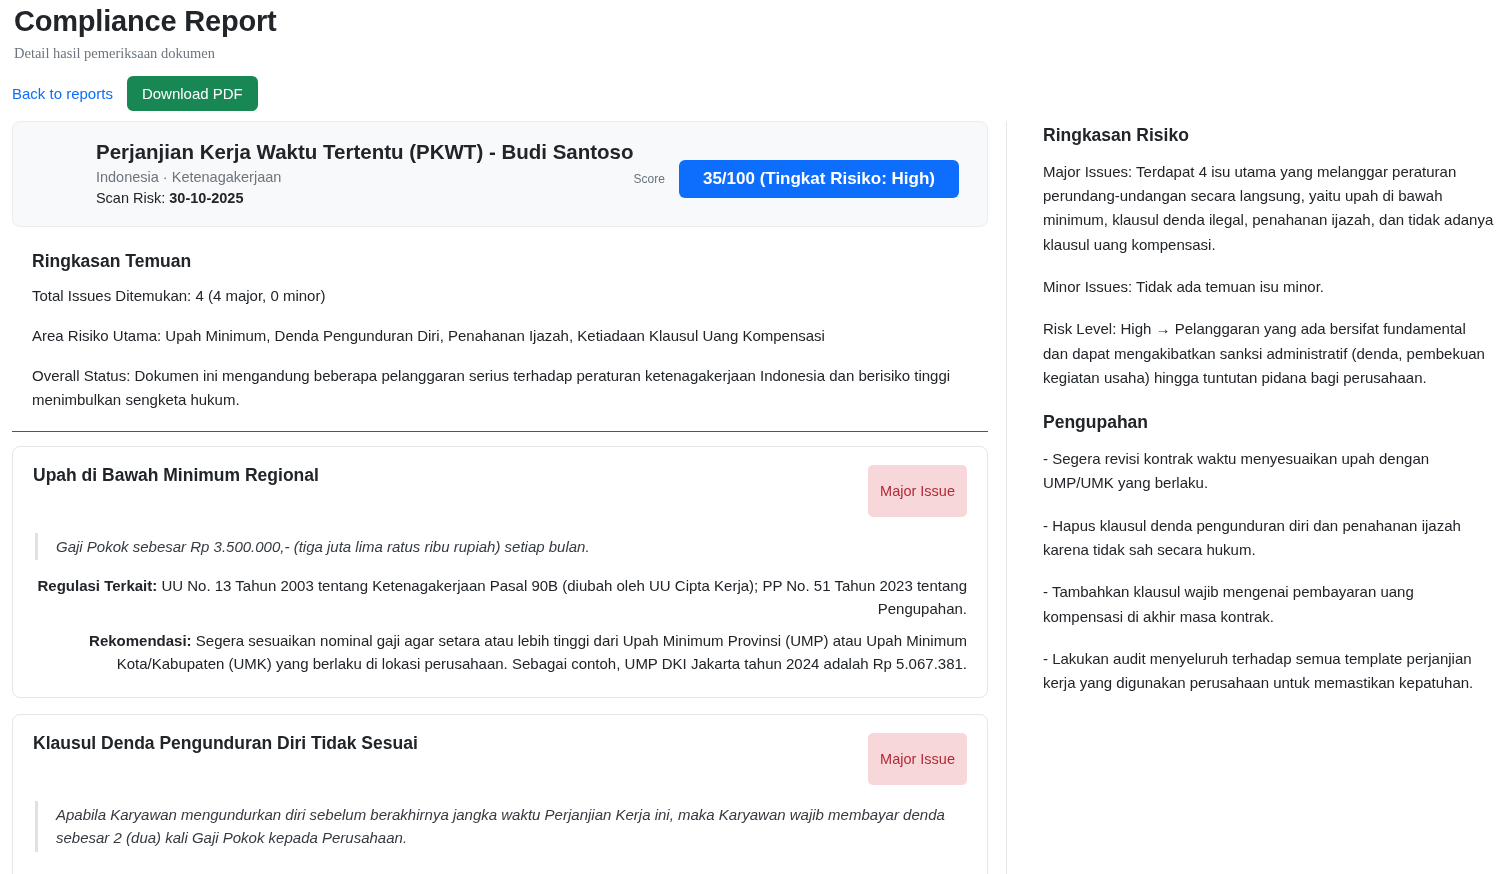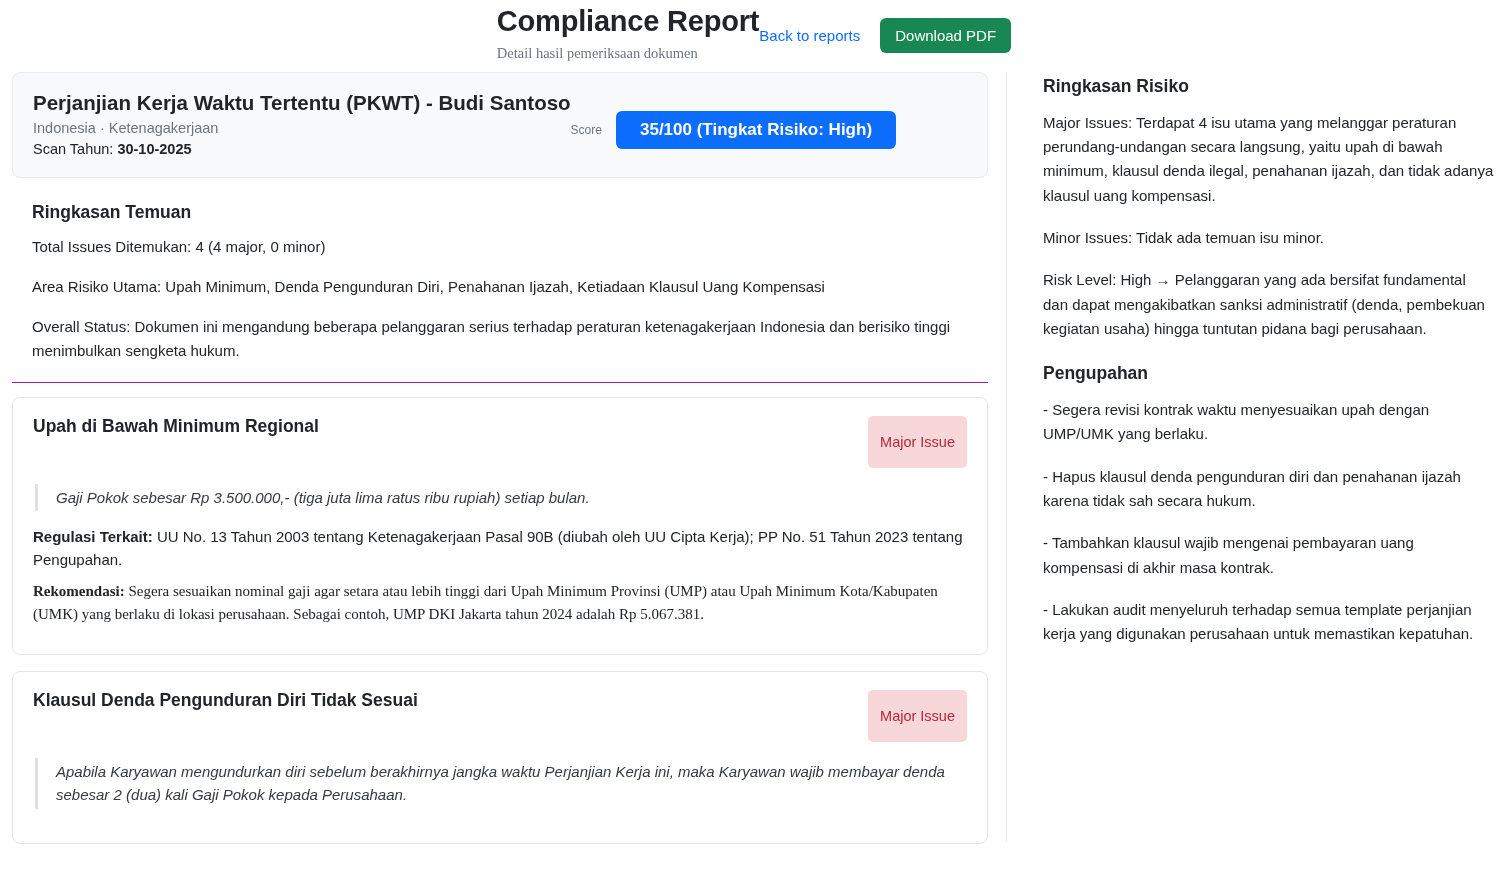--- a/index.html
+++ b/index.html
@@ -18,40 +18,41 @@
     height: 874px;
     padding: 0 12px;
     position: relative;
   }
   
   .header {
     display: flex;
     align-items: flex-start;
     justify-content: center;
     padding: 4px 0 10px 0;
+    flex-direction: column;
   }
   .header-left { padding-left: 2px; }
   .page-title {
     font-size: 29px;
     font-weight: bold;
     line-height: 1.2;
     margin: 0 0 6px 0;
     letter-spacing: -0.2px;
     color: #212529;
   }
   .page-subtitle {
     font-size: 14.5px;
     color: #6c757d;
     margin: 0;
     font-family: Liberation Serif, serif;
   }
   .header-right {
     display: flex;
     align-items: center;
-    gap: 20px;
+    gap: 14px;
     padding-top: 14px;
   }
   .back-link {
     font-size: 15px;
     color: #0d6efd;
     text-decoration: none;
     cursor: pointer;
   }
   .btn-download {
     background: #198754;
@@ -81,21 +82,21 @@
     margin-left: 18px;
     min-height: 770px;
   }
   .doc-card {
     background: #f8f9fa;
     border: 1px solid #e9ecef;
     border-radius: 8px;
     padding: 18px 20px 20px 20px;
     display: flex;
     align-items: flex-start;
-    justify-content: flex-start;
+    justify-content: flex-end;
     margin-bottom: 8px;
   }
   .doc-title {
     font-size: 20.5px;
     font-weight: bold;
     color: #212529;
     margin: 0 0 5px 0;
   }
   .doc-meta {
     font-size: 14.5px;
@@ -181,22 +182,23 @@
     font-style: italic;
     font-size: 15px;
     line-height: 1.55;
     color: #343a40;
   }
   .issue p {
     font-size: 15px;
     line-height: 1.55;
     margin: 0 0 8px 0;
     color: #212529;
-  }
-  .issue p:last-child { margin-bottom: 8px; font-family: Liberation Serif, serif; }
+    text-align: right;
+  }
+  .issue p:last-child { margin-bottom: 2px; }
   .lbl { font-weight: bold; }
   
   .side-title {
     font-size: 17.5px;
     font-weight: bold;
     margin: 4px 0 14px 0;
     color: #212529;
   }
   .side-title.second { margin-top: 22px; }
   .side-p {
@@ -225,21 +227,21 @@
 
   <div class="layout">
 
     <div class="col-main">
 
       <div class="doc-card">
         <div>
           <div class="doc-title">Perjanjian Kerja Waktu Tertentu (PKWT) - Budi Santoso</div>
           <div class="doc-meta">Indonesia · Ketenagakerjaan</div>
           <div class="doc-scan">
-            <span>Scan Tahun:</span>
+            <span>Scan Risk:</span>
             <b>30-10-2025</b>
           </div>
         </div>
         <div class="score-wrap">
           <span class="score-label">Score</span>
           <span class="score-badge">35/100 (Tingkat Risiko: High)</span>
         </div>
       </div>
 
       <div class="findings">

